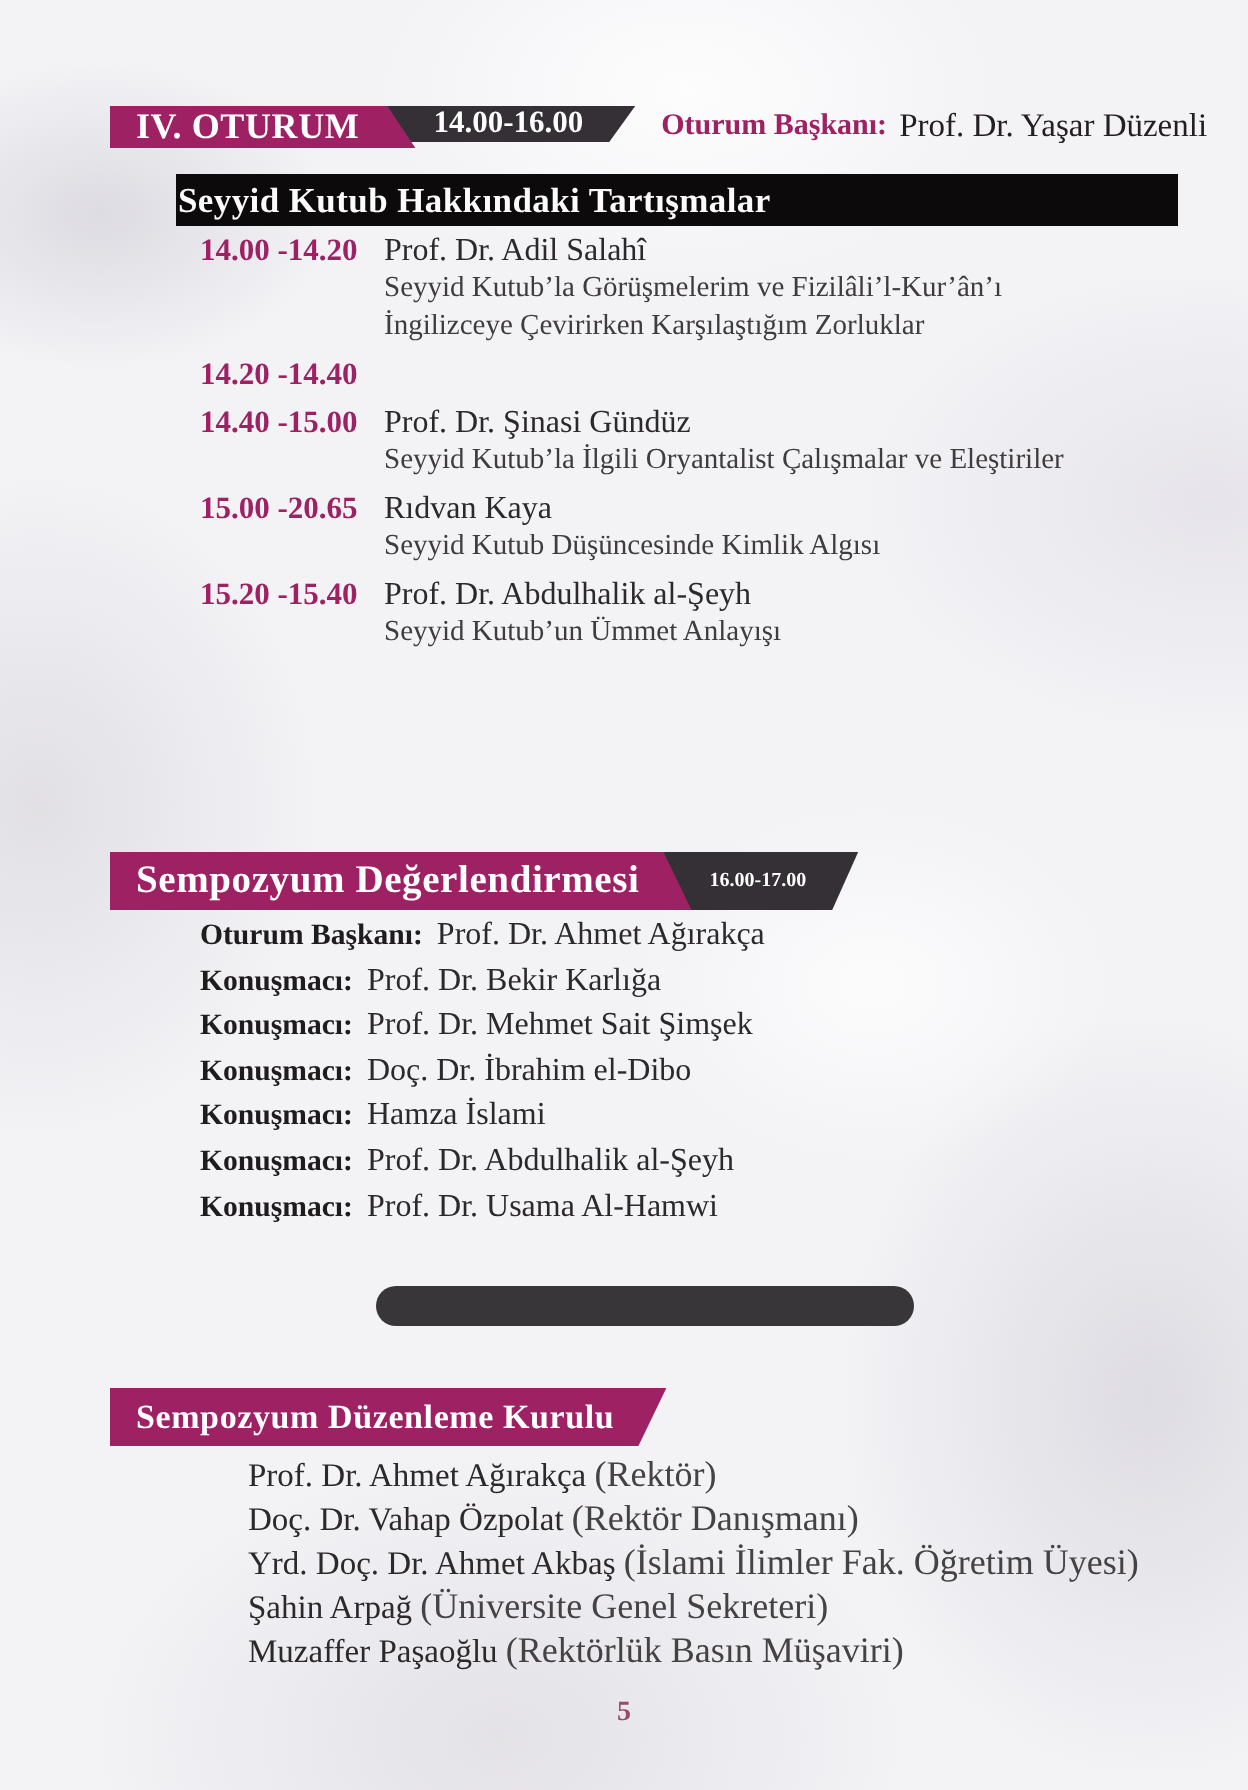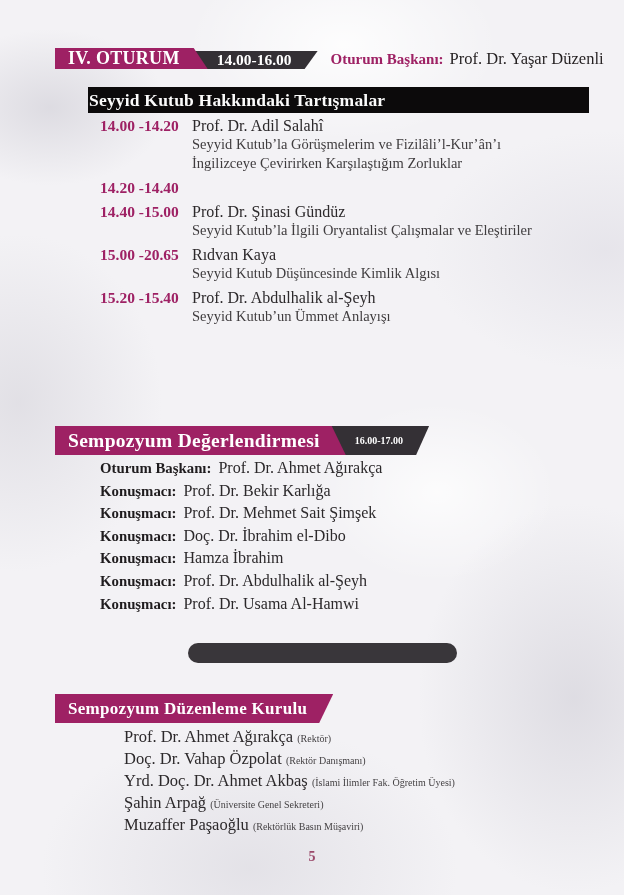--- a/index.html
+++ b/index.html
@@ -11,21 +11,21 @@
       radial-gradient(ellipse 180px 120px at 8% 12%, rgba(203,201,210,.55), transparent 65%),
       radial-gradient(ellipse 260px 160px at 55% 5%, rgba(255,255,255,.85), transparent 60%),
       radial-gradient(ellipse 220px 260px at 3% 45%, rgba(208,206,214,.5), transparent 65%),
       radial-gradient(ellipse 300px 200px at 97% 28%, rgba(222,220,228,.6), transparent 60%),
       radial-gradient(ellipse 240px 300px at 92% 78%, rgba(205,203,212,.55), transparent 65%),
       radial-gradient(ellipse 320px 220px at 40% 97%, rgba(212,210,218,.5), transparent 65%),
       radial-gradient(ellipse 200px 150px at 70% 55%, rgba(255,255,255,.75), transparent 60%);
   }
   .abs{position:absolute;}
   
-  .hdr-row{left:55px;top:41px;right:18px;display:flex;align-items:flex-end;height:28px;}
+  .hdr-row{left:55px;top:53px;right:18px;display:flex;align-items:flex-start;height:28px;}
   .box-accent{
     position:relative;z-index:2;background:#9e2164;color:#fff;font-weight:bold;
     display:flex;align-items:center;white-space:nowrap;
     clip-path:polygon(0 0, calc(100% - 14px) 0, 100% 100%, 0 100%);
     padding:0 28px 0 13px;font-size:18px;letter-spacing:.3px;
   }
   .box-dark{
     position:relative;z-index:1;background:#343035;color:#fff;font-weight:bold;
     display:flex;align-items:center;white-space:nowrap;
     clip-path:polygon(0 0, 100% 0, calc(100% - 13px) 100%, 0 100%);
@@ -56,21 +56,21 @@
   .hdr-row2 .box-accent{font-size:19.5px;padding:0 26px 0 13px;}
   .hdr-row2 .box-dark{font-size:10px;}
   .eval-list{left:100px;top:457px;width:480px;}
   .eval-line{height:22.6px;display:flex;align-items:baseline;font-size:16px;color:#2c292b;line-height:22.6px;}
   .eval-line .lbl{font-weight:bold;font-size:14.8px;color:#1f1c1e;margin-right:7px;white-space:nowrap;}
   
   .hdr-row3{left:55px;top:694px;display:flex;height:29px;}
   .hdr-row3 .box-accent{clip-path:polygon(0 0, 100% 0, calc(100% - 14px) 100%, 0 100%);font-size:17px;padding:0 26px 0 13px;}
   .committee-list{left:124px;top:726px;width:470px;}
   .member-line{height:22px;line-height:22px;font-size:16.5px;color:#2c292b;white-space:nowrap;}
-  .member-line .role{font-size:10px;color:#454244;}
+  .member-line .role{font-size:18px;color:#454244;}
   
   .page-num{left:0;top:849px;width:100%;text-align:center;color:#9b4a6b;font-size:14px;font-weight:bold;}
 </style>
 </head>
 <body>
 
 <div class="page">
 
   <div class="abs hdr-row">
     <div class="box-accent">
@@ -152,21 +152,21 @@
     <div class="eval-line">
       <span class="lbl">Konuşmacı:</span>
       <span>Prof. Dr. Mehmet Sait Şimşek</span>
     </div>
     <div class="eval-line">
       <span class="lbl">Konuşmacı:</span>
       <span>Doç. Dr. İbrahim el-Dibo</span>
     </div>
     <div class="eval-line">
       <span class="lbl">Konuşmacı:</span>
-      <span>Hamza İbrahim</span>
+      <span>Hamza İslami</span>
     </div>
     <div class="eval-line">
       <span class="lbl">Konuşmacı:</span>
       <span>Prof. Dr. Abdulhalik al-Şeyh</span>
     </div>
     <div class="eval-line">
       <span class="lbl">Konuşmacı:</span>
       <span>Prof. Dr. Usama Al-Hamwi</span>
     </div>
   </div>

